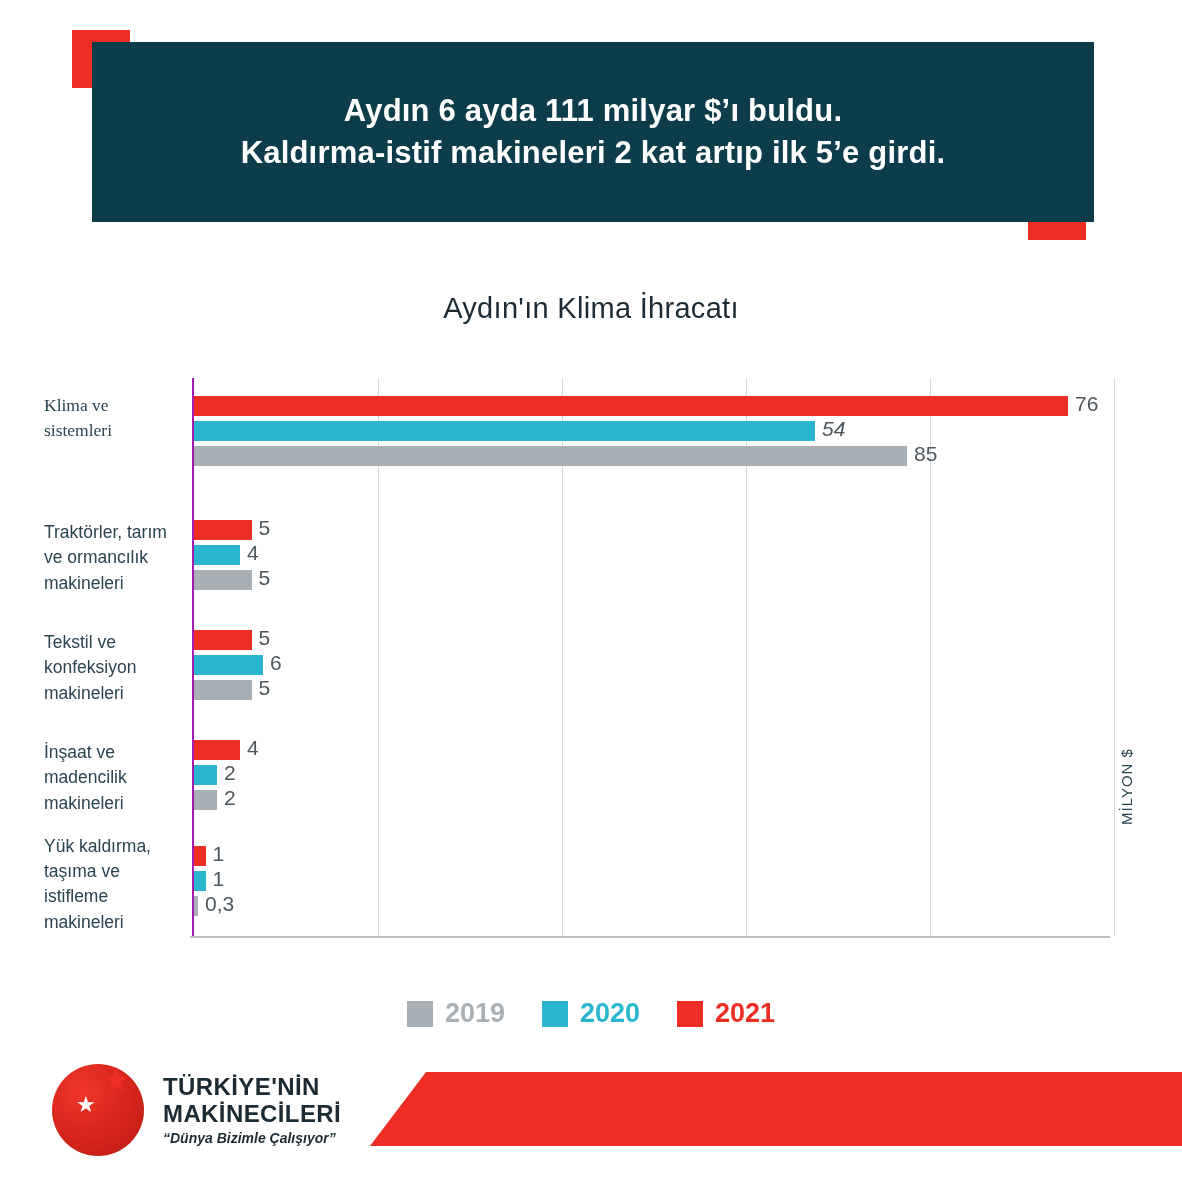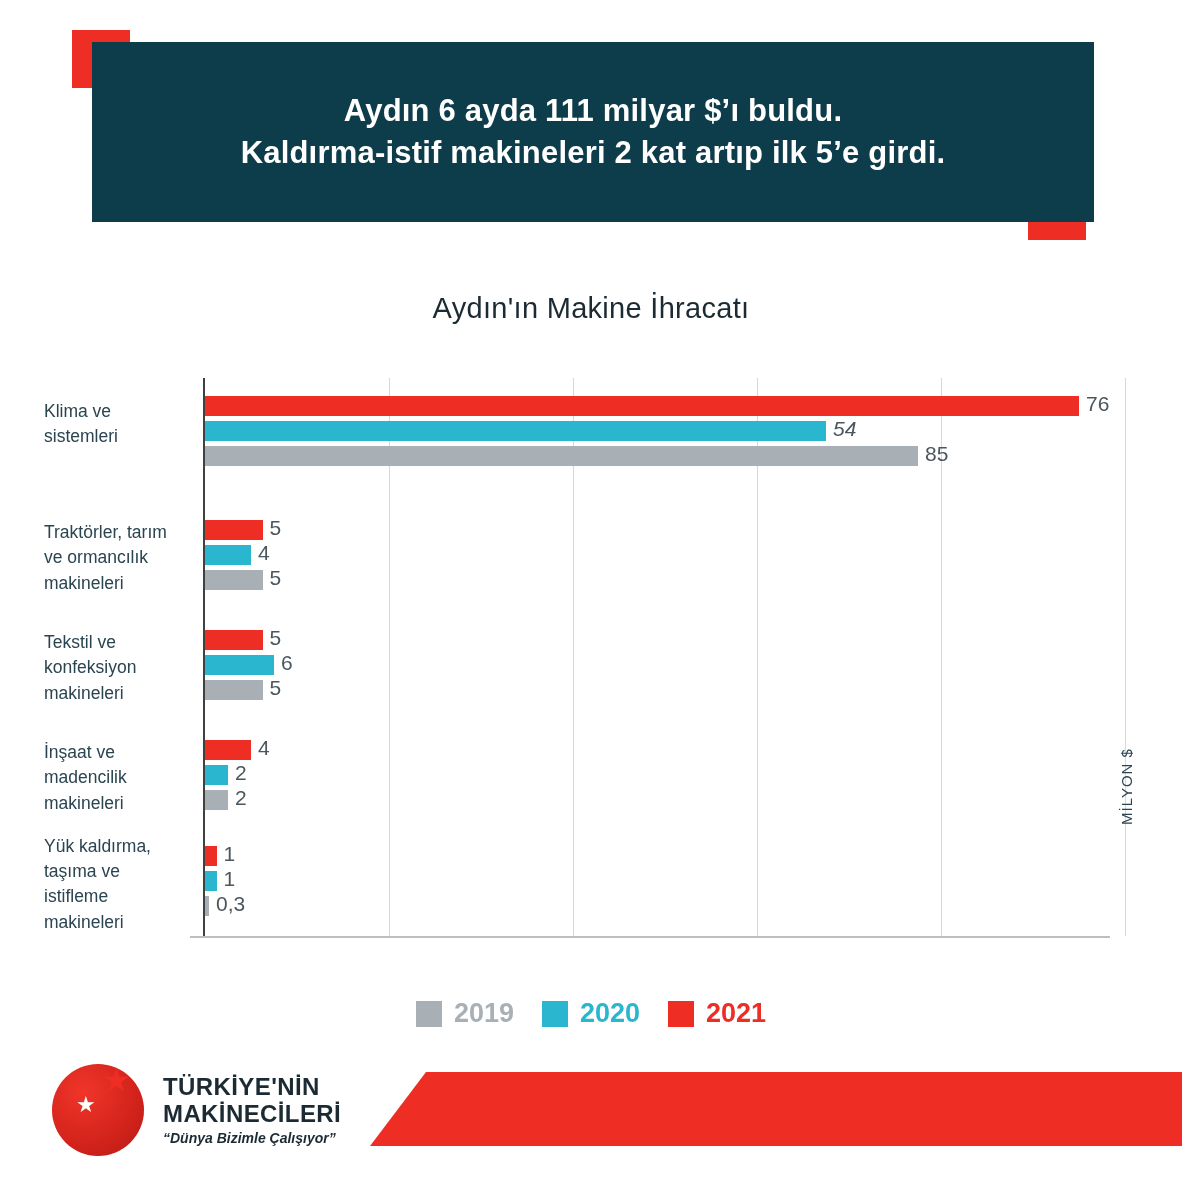--- a/index.html
+++ b/index.html
@@ -68,24 +68,24 @@
 
   
   .chart {
     position: absolute;
     left: 0; top: 370px;
     width: 1182px;
     height: 575px;
   }
   .plot {
     position: absolute;
-    left: 203px; top: 8px;
+    left: 192px; top: 8px;
     width: 920px;
     height: 558px;
-    border-left: 2px solid #404040;
+    border-left: 2px solid #a21caf;
     border-bottom: 0px;
     box-sizing: border-box;
     padding-left: 33px;
   }
   .gridline {
     position: absolute;
     top: 0;
     width: 1px;
     height: 558px;
     background: #d5d9dc;
@@ -149,21 +149,21 @@
   }
 
   
   .legend {
     position: absolute;
     left: 0; top: 998px;
     width: 1182px;
     display: flex;
     justify-content: center;
     align-items: center;
-    gap: 28px;
+    gap: 37px;
     text-align: right;
   }
   .legend-item {
     display: flex;
     align-items: center;
     gap: 12px;
   }
   .legend-swatch {
     width: 26px; height: 26px;
   }
@@ -234,21 +234,21 @@
   <div class="header-accent-tl"></div>
   <div class="header-accent-br"></div>
   <div class="header-box">
     <div class="header-text">
       <span class="header-line">Aydın 6 ayda 111 milyar $’ı buldu.</span>
       <span class="header-line">Kaldırma-istif makineleri 2 kat artıp ilk 5’e girdi.</span>
     </div>
   </div>
 </div>
 
-<div class="chart-title">Aydın'ın Makine İhracatı</div>
+<div class="chart-title">Aydın'ın Klima İhracatı</div>
 
 <div class="chart">
   <div class="plot" id="plot-area">
       <div class="gridline" style="left: 184px;"></div>
       <div class="gridline" style="left: 368px;"></div>
       <div class="gridline" style="left: 552px;"></div>
       <div class="gridline" style="left: 736px;"></div>
       <div class="gridline" style="left: 920px;"></div>
       <div class="group" style="top: 18px;">
         <div class="bar-row">
@@ -317,21 +317,21 @@
         </div>
         <div class="bar-row">
           <div class="bar c2019" style="width: 4px; background: rgb(169, 176, 181);"></div>
           <div class="bar-value" style="left: 11px; text-align: right;">0,3</div>
         </div>
       </div>
     </div>
   <div class="axis-bottom"></div>
   <div class="axis-unit">MİLYON $</div>
   <div id="categories-layer">
-      <div class="cat-label" style="top: 29px;">
+      <div class="cat-label" style="top: 23px; font-family: Liberation Serif, serif;">
         <div>Klima ve</div>
         <div>sistemleri</div>
       </div>
       <div class="cat-label" style="top: 150px;">
         <div>Traktörler, tarım</div>
         <div>ve ormancılık</div>
         <div>makineleri</div>
       </div>
       <div class="cat-label" style="top: 260px;">
         <div>Tekstil ve</div>

